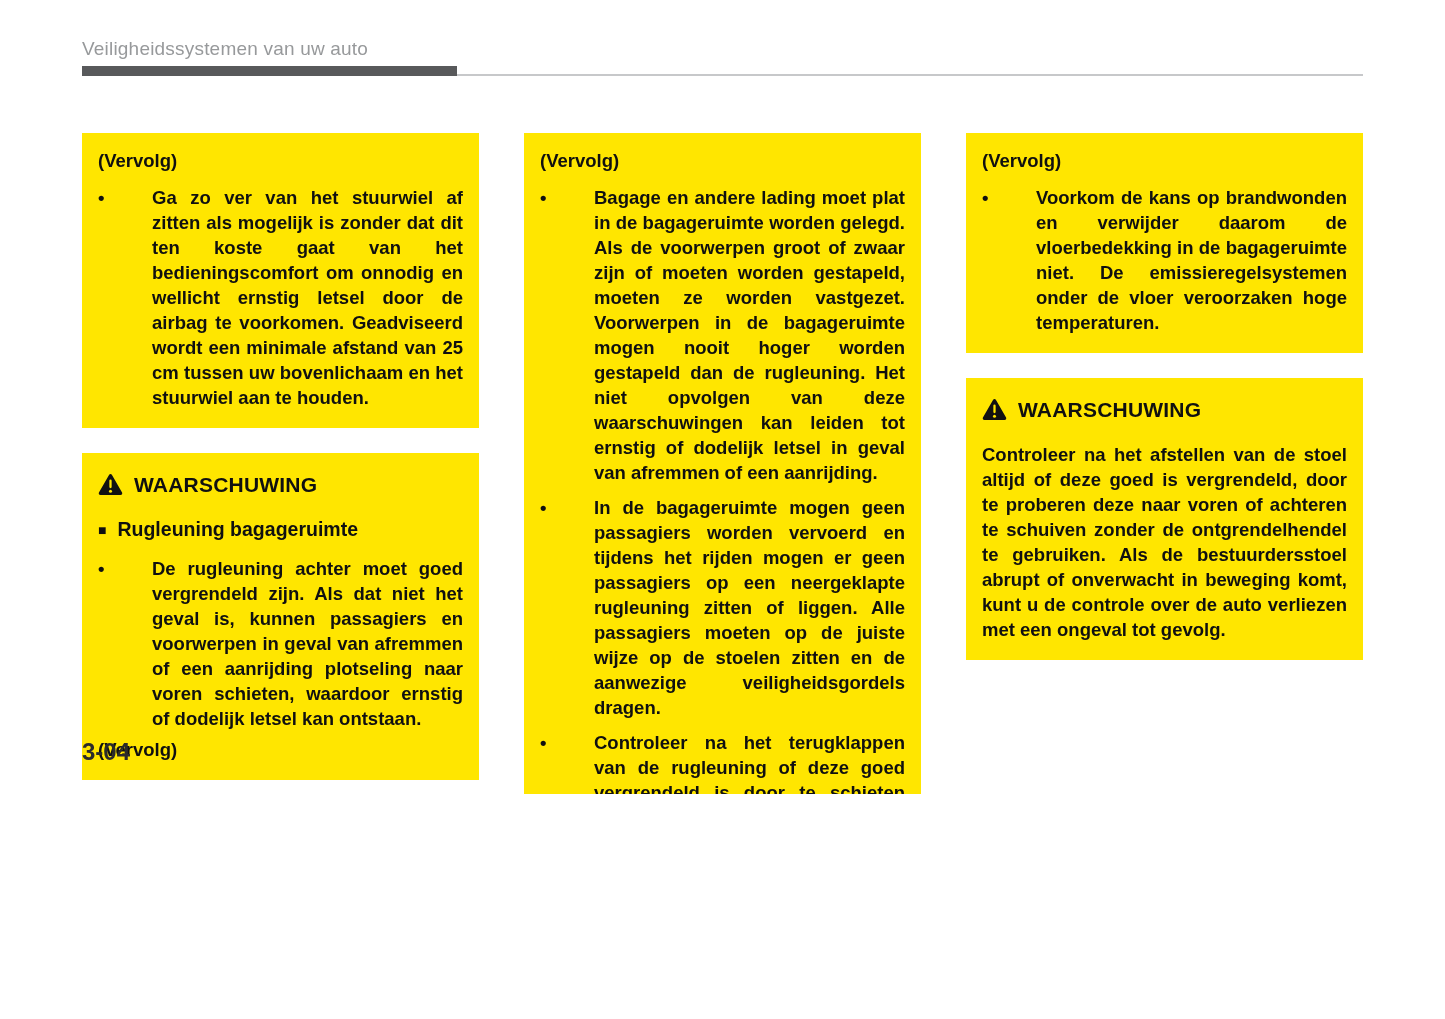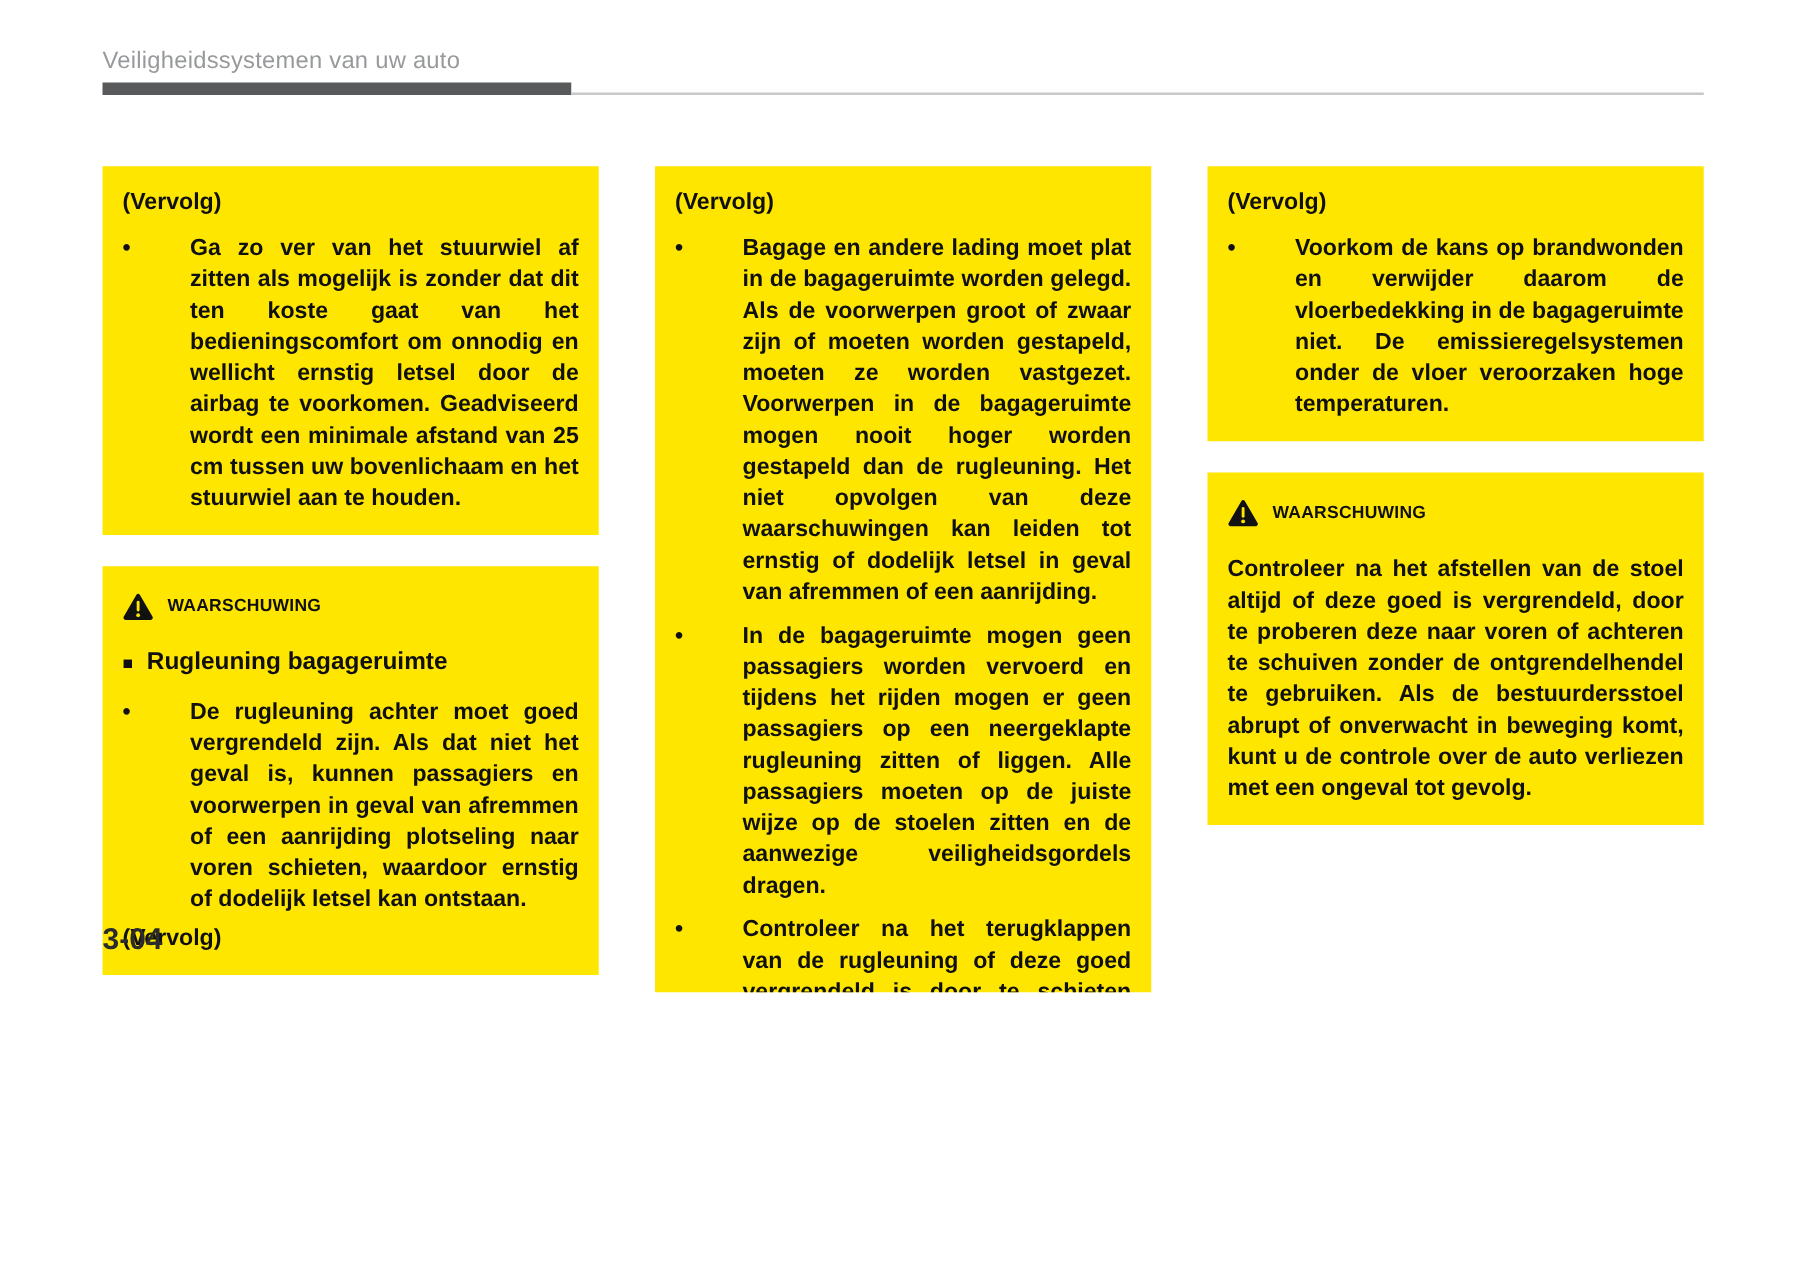--- a/index.html
+++ b/index.html
@@ -50,23 +50,23 @@
   .vervolg { margin-bottom: 12px; }
   .vervolg-end { margin-top: 6px; }
 
   .bullet { display: flex; margin-bottom: 10px; }
   .bullet:last-of-type { margin-bottom: 0; }
   .bullet .marker { flex: 0 0 22px; width: 22px; }
   .bullet p { flex: 1; text-align: justify; margin-left: 32px; }
 
   .warn-head {
     display: flex;
-    align-items: flex-end;
+    align-items: center;
     gap: 11px;
-    font-size: 14px;
+    font-size: 21px;
     margin: 4px 0 20px 0;
     letter-spacing: 0.2px;
   }
   .warn-icon { width: 25px; height: 23px; flex: 0 0 auto; }
 
   .sub-head {
     display: flex;
     align-items: center;
     gap: 11px;
     font-size: 19.5px;

